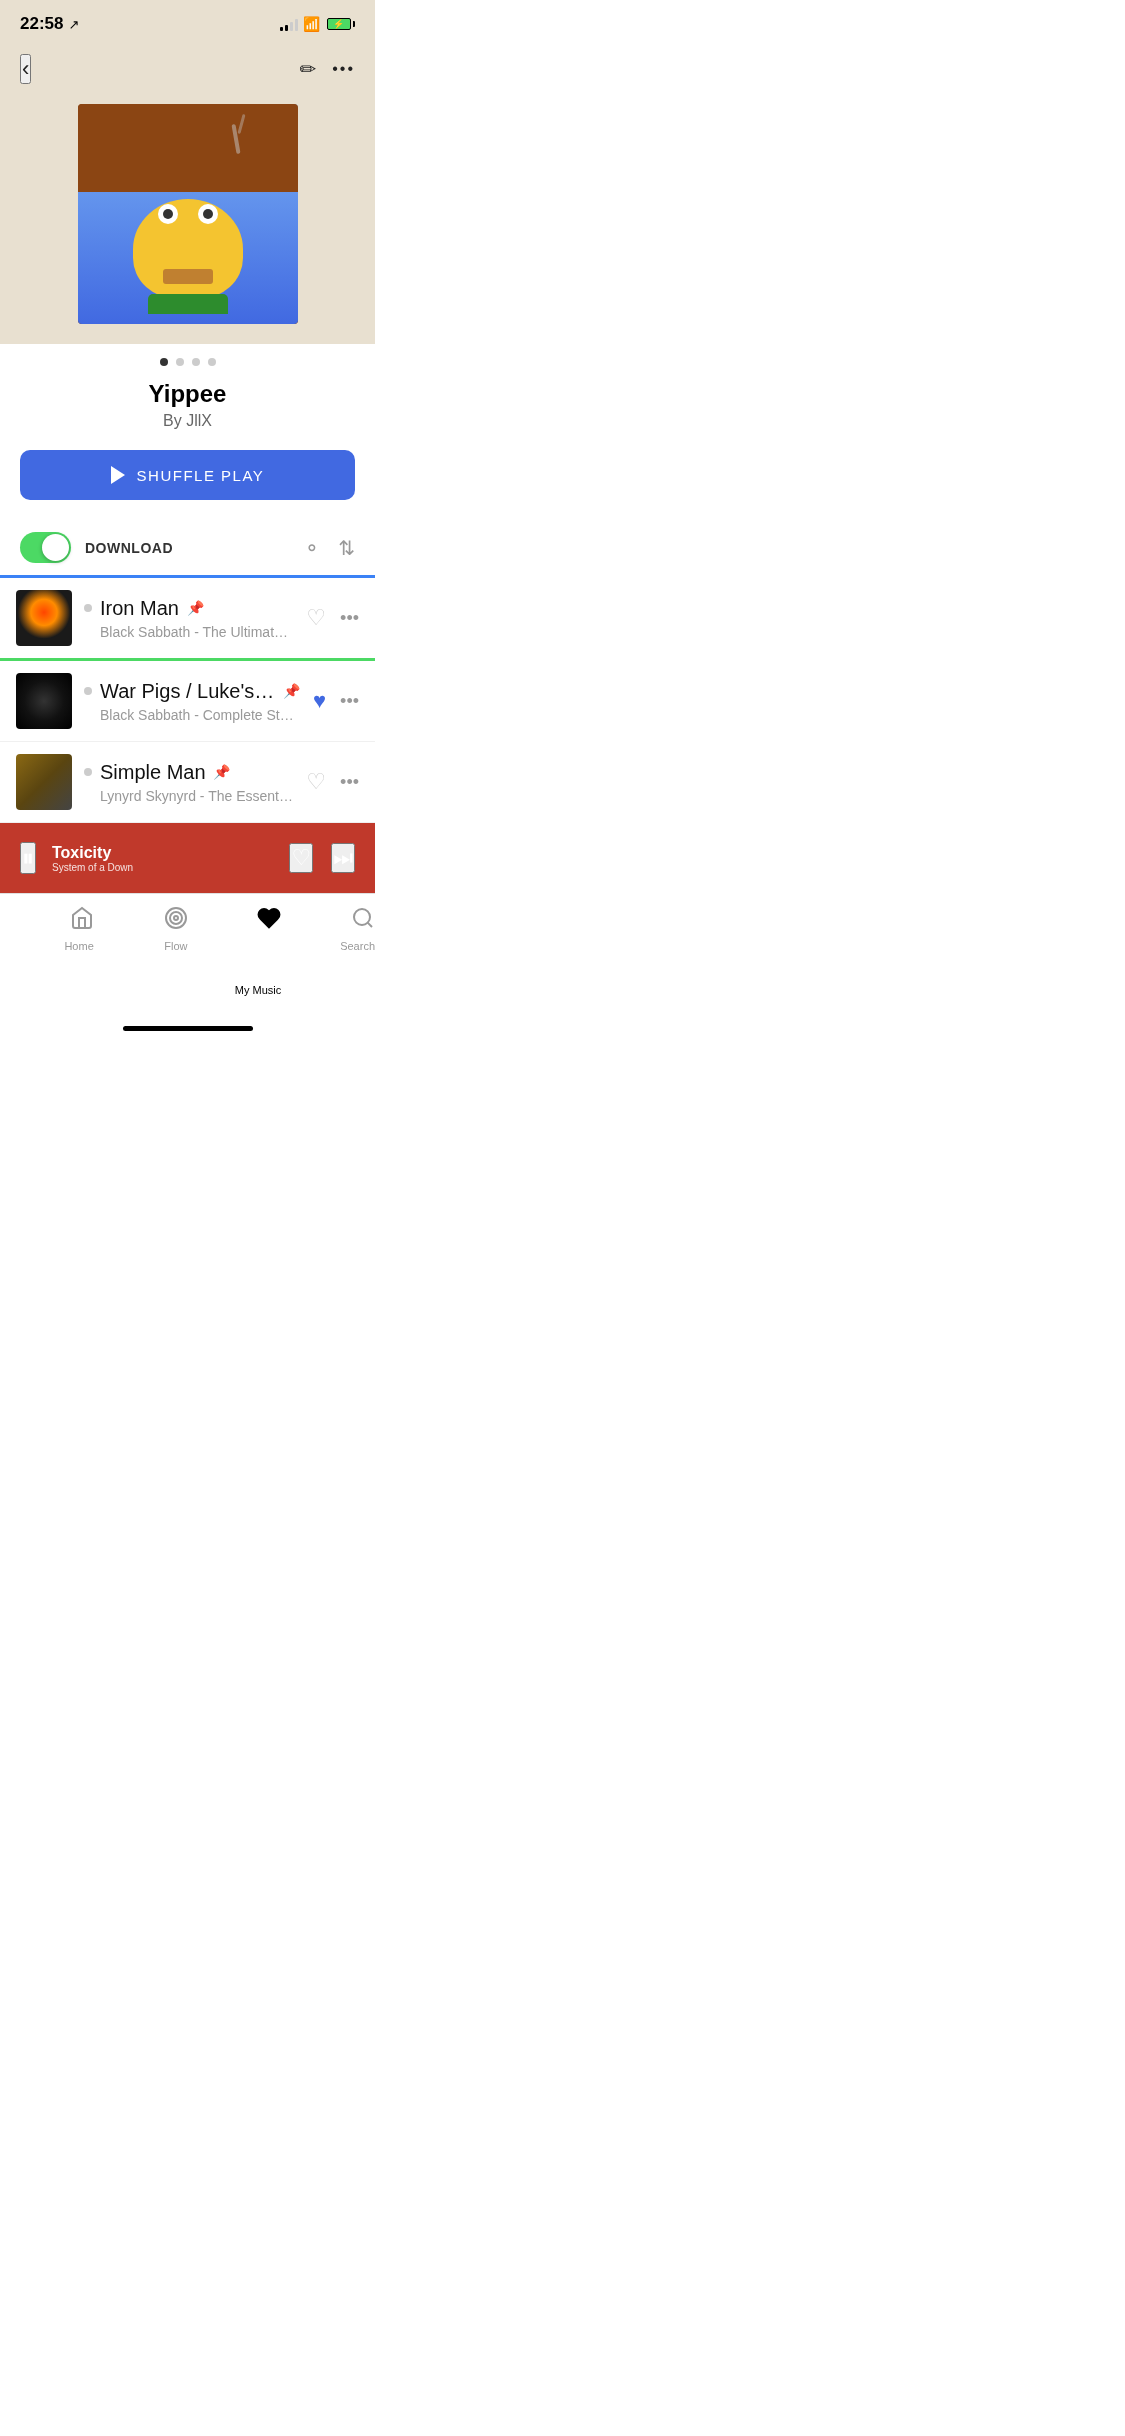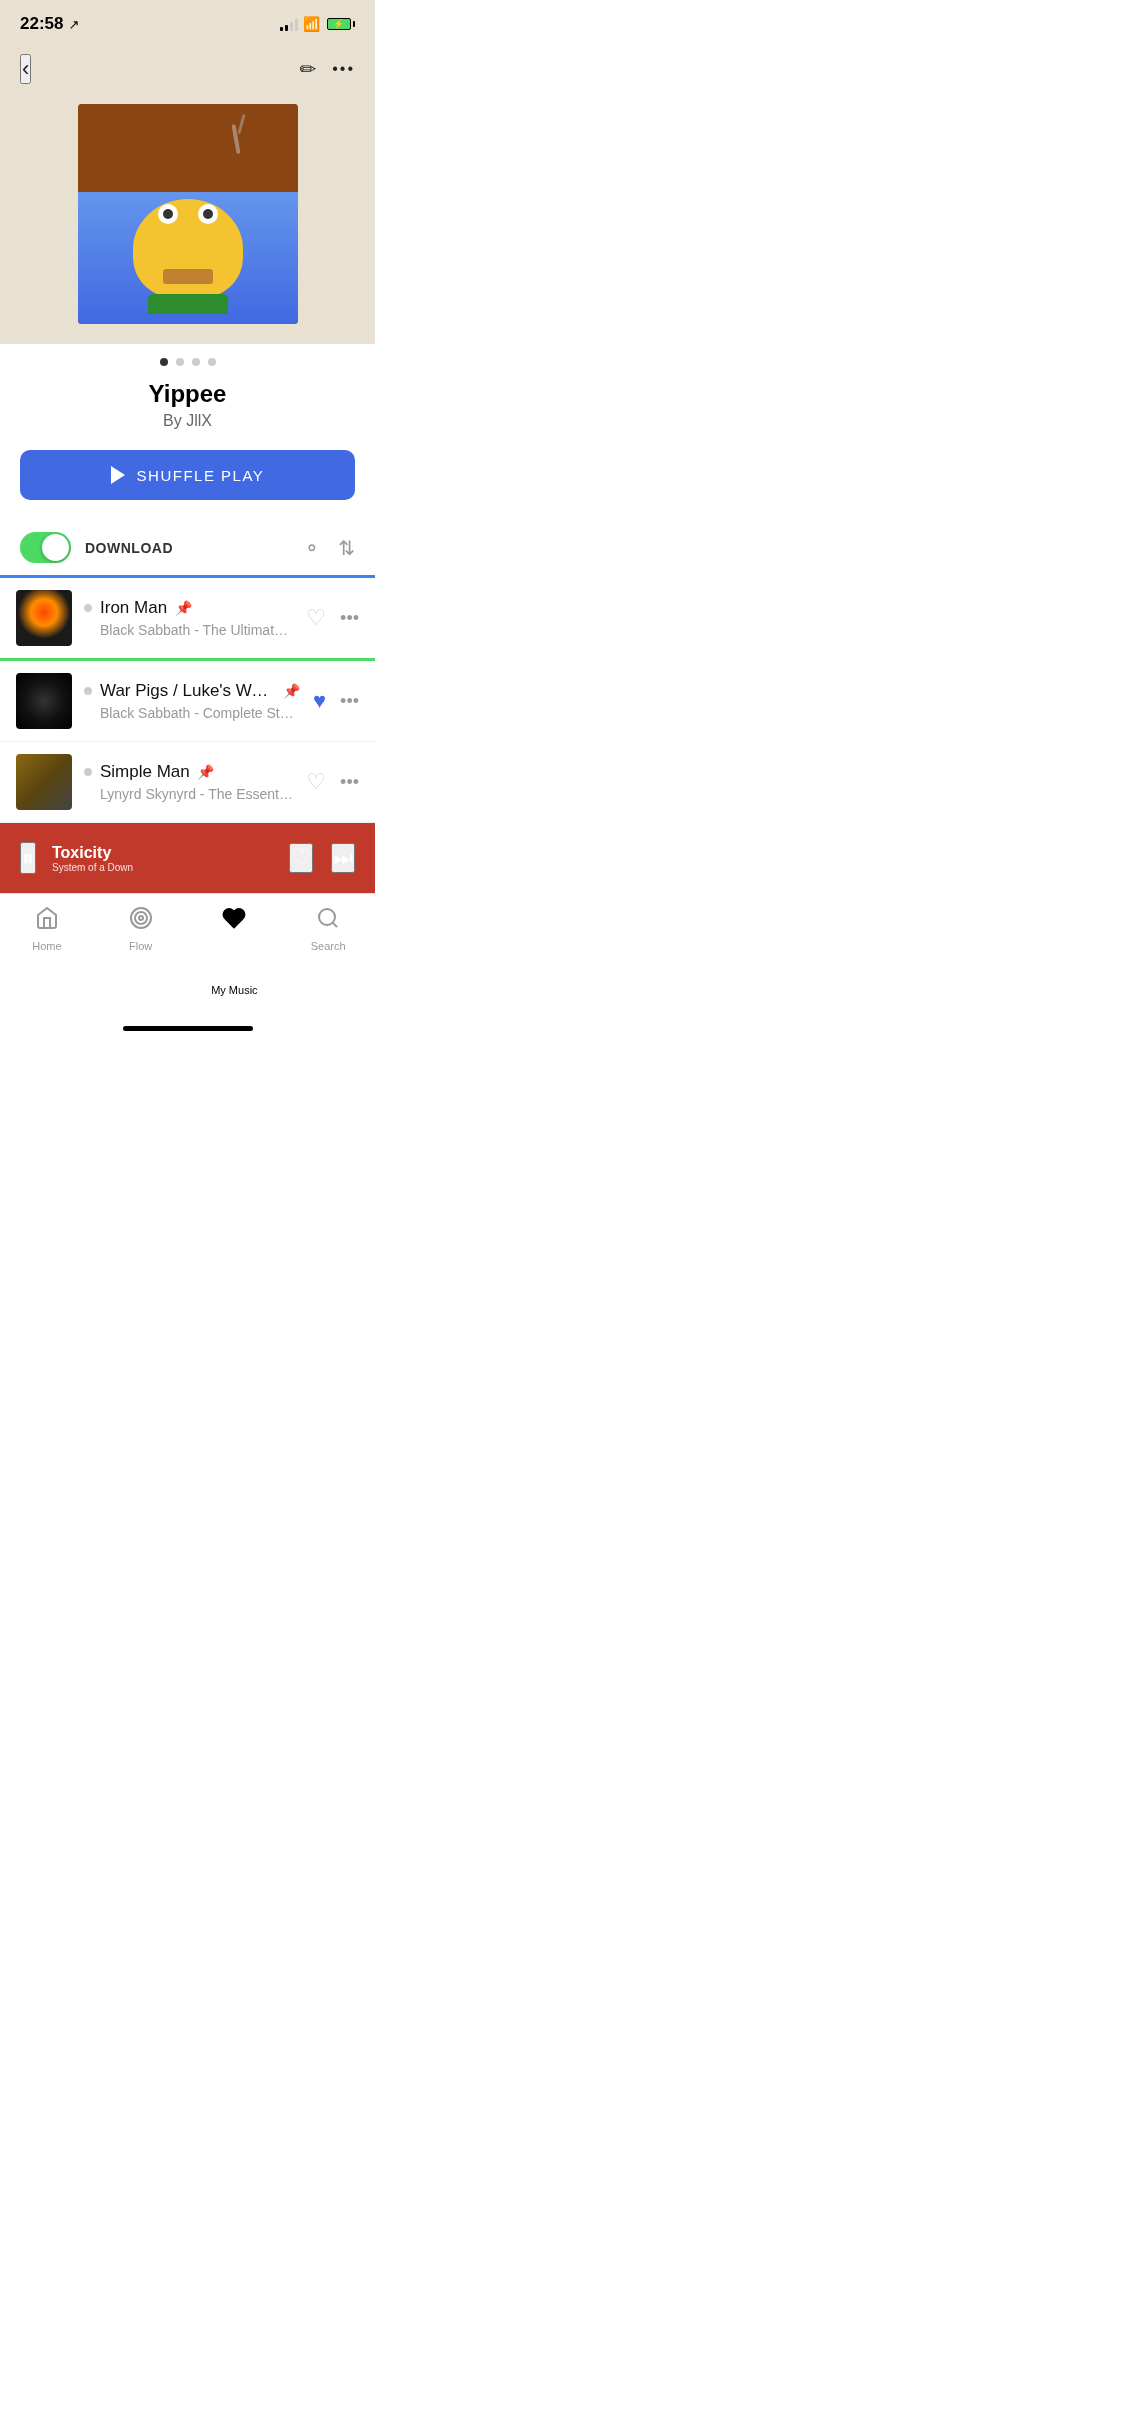--- a/index.html
+++ b/index.html
@@ -222,21 +222,21 @@
       margin-bottom: 4px;
     }
     .track-dot {
       width: 8px;
       height: 8px;
       border-radius: 50%;
       background: #ccc;
       flex-shrink: 0;
     }
     .track-name {
-      font-size: 17px;
+      font-size: 20px;
       font-weight: 500;
       color: #111;
       white-space: nowrap;
       overflow: hidden;
       text-overflow: ellipsis;
     }
     .pin-icon {
       color: #aaa;
       font-size: 14px;
       flex-shrink: 0;
@@ -315,21 +315,21 @@
     .tab-bar {
       background: #fff;
       display: flex;
       border-top: 1px solid #e0e0e0;
       padding: 8px 0 20px;
     }
     .tab-item {
       flex: 1;
       display: flex;
       flex-direction: column;
-      align-items: center;
+      align-items: flex-end;
       gap: 4px;
       cursor: pointer;
       padding: 4px 0;
     }
     .tab-icon {
       font-size: 24px;
       color: #999;
     }
     .tab-icon.active { color: #000; }
     .tab-label {

